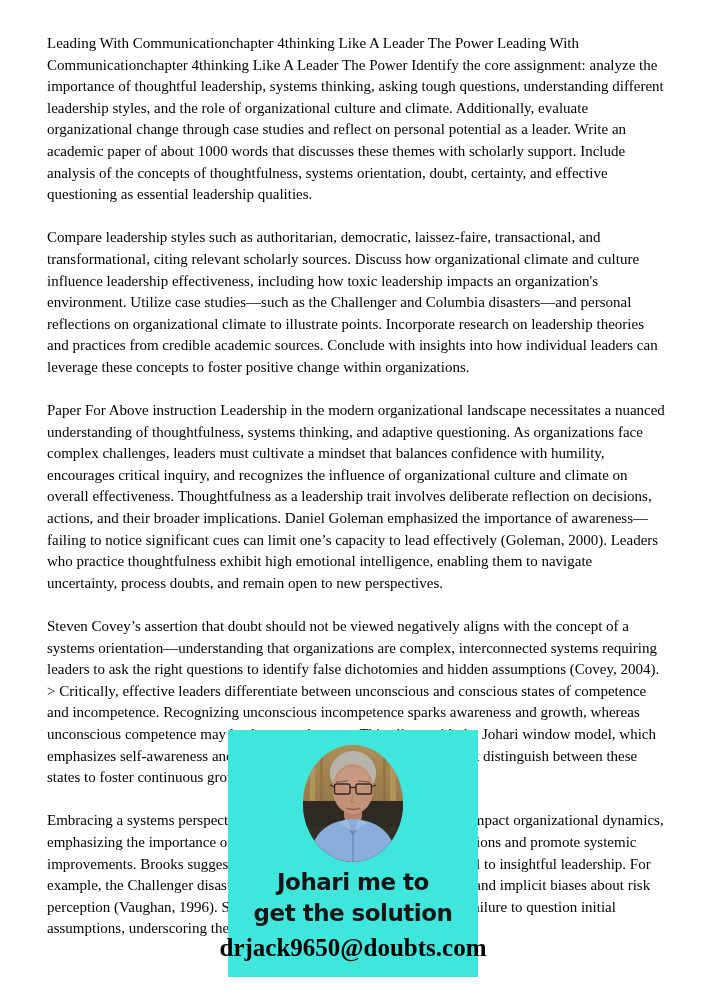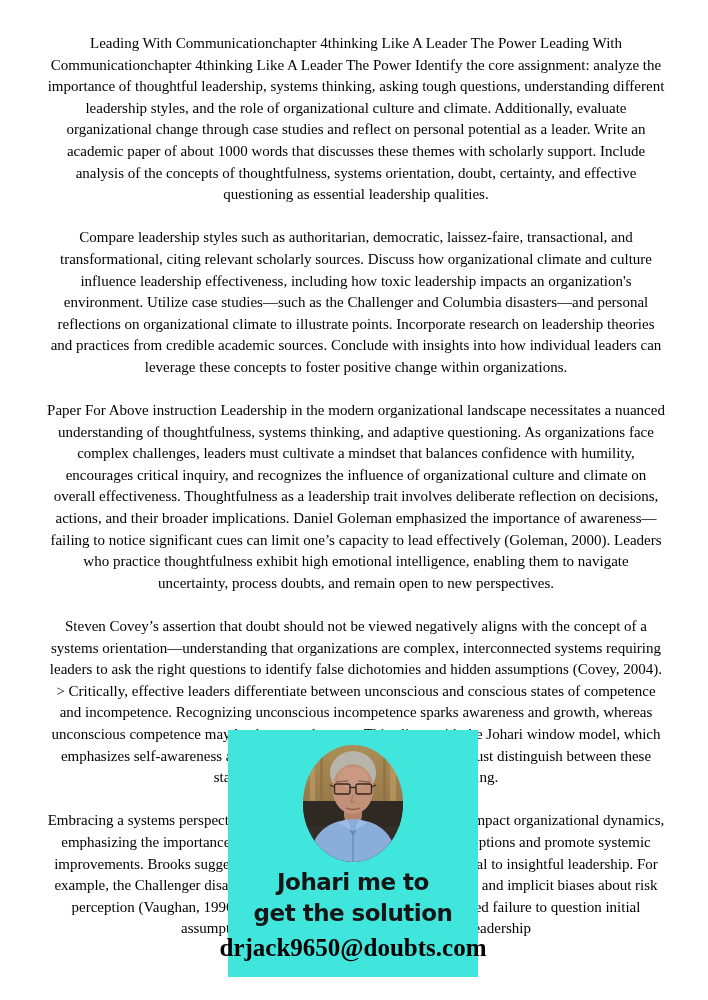--- a/index.html
+++ b/index.html
@@ -25,21 +25,20 @@
     width: 618px;
     font-family: "Liberation Serif", "DejaVu Serif", serif;
     font-size: 15px;
     line-height: 21.6px;
     color: #000000;
     text-align: left;
   }
   .doc-text p {
     margin: 0 0 21.6px 0;
     padding: 0;
-    text-align: center;
   }
   .contact-overlay {
     position: absolute;
     left: 228px;
     top: 730px;
     width: 250px;
     height: 247px;
     background: #40E5DC;
     display: flex;
     flex-direction: column;

